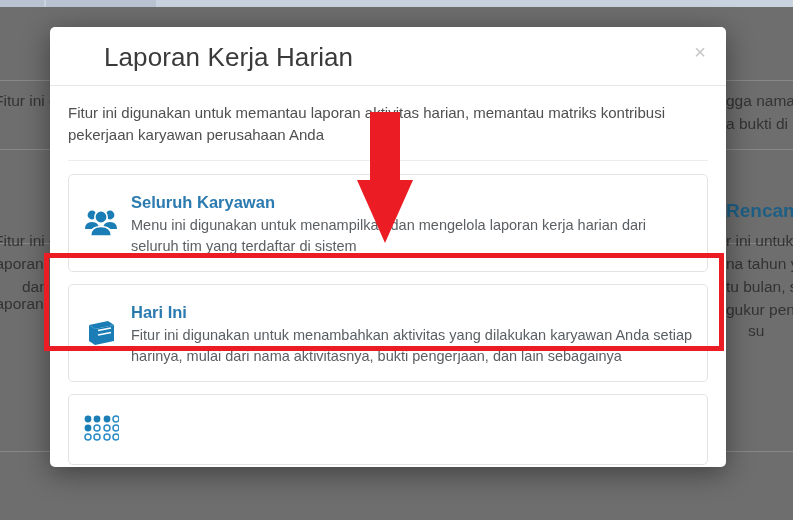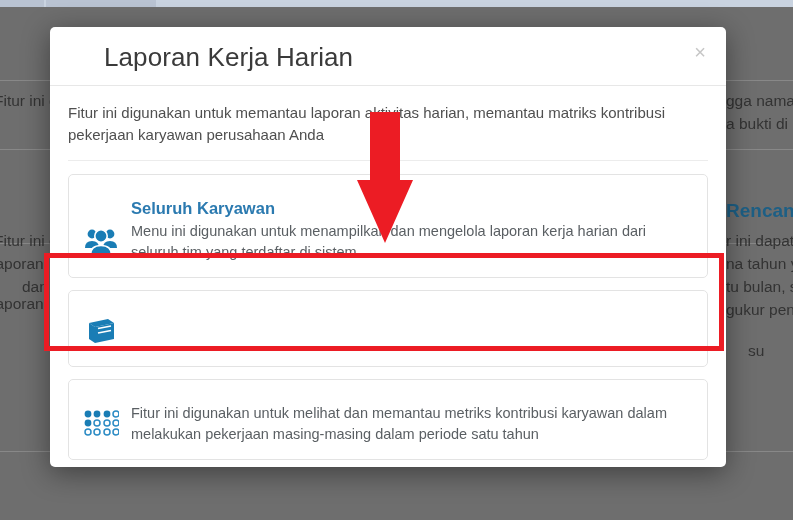--- a/index.html
+++ b/index.html
@@ -133,24 +133,24 @@
 
   
   .feature-list {
     margin-top: 13px;
   }
 
   .feature-item {
     position: relative;
     display: flex;
     gap: 12px;
-    align-items: flex-end;
+    align-items: center;
     border: 1px solid #e3e3e3;
     border-radius: 5px;
-    padding: 23px 14px 14px 14px;
+    padding: 17px 14px 14px 14px;
     margin-bottom: 12px;
     background: #ffffff;
     cursor: pointer;
   }
 
   .feature-icon {
     flex: 0 0 36px;
     width: 36px;
     height: 38px;
     display: flex;
@@ -216,25 +216,25 @@
     <div class="bg-text" style="left:-6px; top:222px">Fitur ini d</div>
     <div class="bg-text" style="left:-8px; top:245px">laporan</div>
     <div class="bg-text" style="left:22px; top:268px">dan s</div>
     <div class="bg-text" style="left:-8px; top:285px">laporan</div>
 
     <div class="bg-text" style="left:726px; top:82px">gga nama</div>
     <div class="bg-text" style="left:726px; top:105px">a bukti di</div>
 
     <div class="bg-heading" style="left:726px; top:193px">Rencan</div>
 
-    <div class="bg-text" style="left:726px; top:222px">r ini dapat</div>
+    <div class="bg-text" style="left:726px; top:222px">r ini untuk</div>
     <div class="bg-text" style="left:726px; top:245px">na tahun y</div>
     <div class="bg-text" style="left:726px; top:268px">tu bulan, s</div>
     <div class="bg-text" style="left:726px; top:291px">gukur pen</div>
-    <div class="bg-text" style="left:748px; top:332px">su</div>
+    <div class="bg-text" style="left:748px; top:312px">su</div>
   </div>
 
   <div class="modal">
 
     <div class="modal-header">
       <div class="modal-title">Laporan Kerja Harian</div>
       <button class="modal-close">×</button>
     </div>
 
     <div class="modal-body">
@@ -262,20 +262,24 @@
 
         <div class="feature-item">
           <div class="feature-icon">
             <svg width="32" height="30" viewBox="0 0 32 30">
               <path d="M4 7 L23 3 L29 7 L10 11 Z" fill="#1a7db5"></path>
               <path d="M4 7 L4 23 L10 27 L10 11 Z" fill="#1a7db5"></path>
               <path d="M10 11 L29 7 L29 23 L10 27 Z" fill="#1a7db5"></path>
               <path d="M13 12.5 L26 10" stroke="#ffffff" stroke-width="1.7" fill="none"></path>
               <path d="M13 17 L26 14.5" stroke="#ffffff" stroke-width="1.7" fill="none"></path>
             </svg>
+          </div>
+          <div class="feature-text">
+            <div class="feature-title">Hari Ini</div>
+            <div class="feature-desc">Fitur ini digunakan untuk menambahkan aktivitas yang dilakukan karyawan Anda setiap harinya, mulai dari nama aktivitasnya, bukti pengerjaan, dan lain sebagainya</div>
           </div>
         </div>
 
         <div class="feature-item">
           <div class="feature-icon">
             <svg width="36" height="28" viewBox="0 0 36 28">
               <g fill="#1a7db5">
                 <circle cx="5" cy="5" r="3.4"></circle>
                 <circle cx="14" cy="5" r="3.4"></circle>
                 <circle cx="24" cy="5" r="3.4"></circle>
@@ -287,21 +291,20 @@
                 <circle cx="24" cy="14" r="3.0"></circle>
                 <circle cx="33" cy="14" r="3.0"></circle>
                 <circle cx="5" cy="23" r="3.0"></circle>
                 <circle cx="14" cy="23" r="3.0"></circle>
                 <circle cx="24" cy="23" r="3.0"></circle>
                 <circle cx="33" cy="23" r="3.0"></circle>
               </g>
             </svg>
           </div>
           <div class="feature-text">
-            <div class="feature-desc">Fitur ini digunakan untuk melihat dan memantau metriks kontribusi karyawan dalam melakukan pekerjaan masing-masing dalam periode satu tahun</div>
           </div>
         </div>
 
       </div>
     </div>
   </div>
 
   <div class="annot-box"></div>
 
   <div class="annot-arrow">

